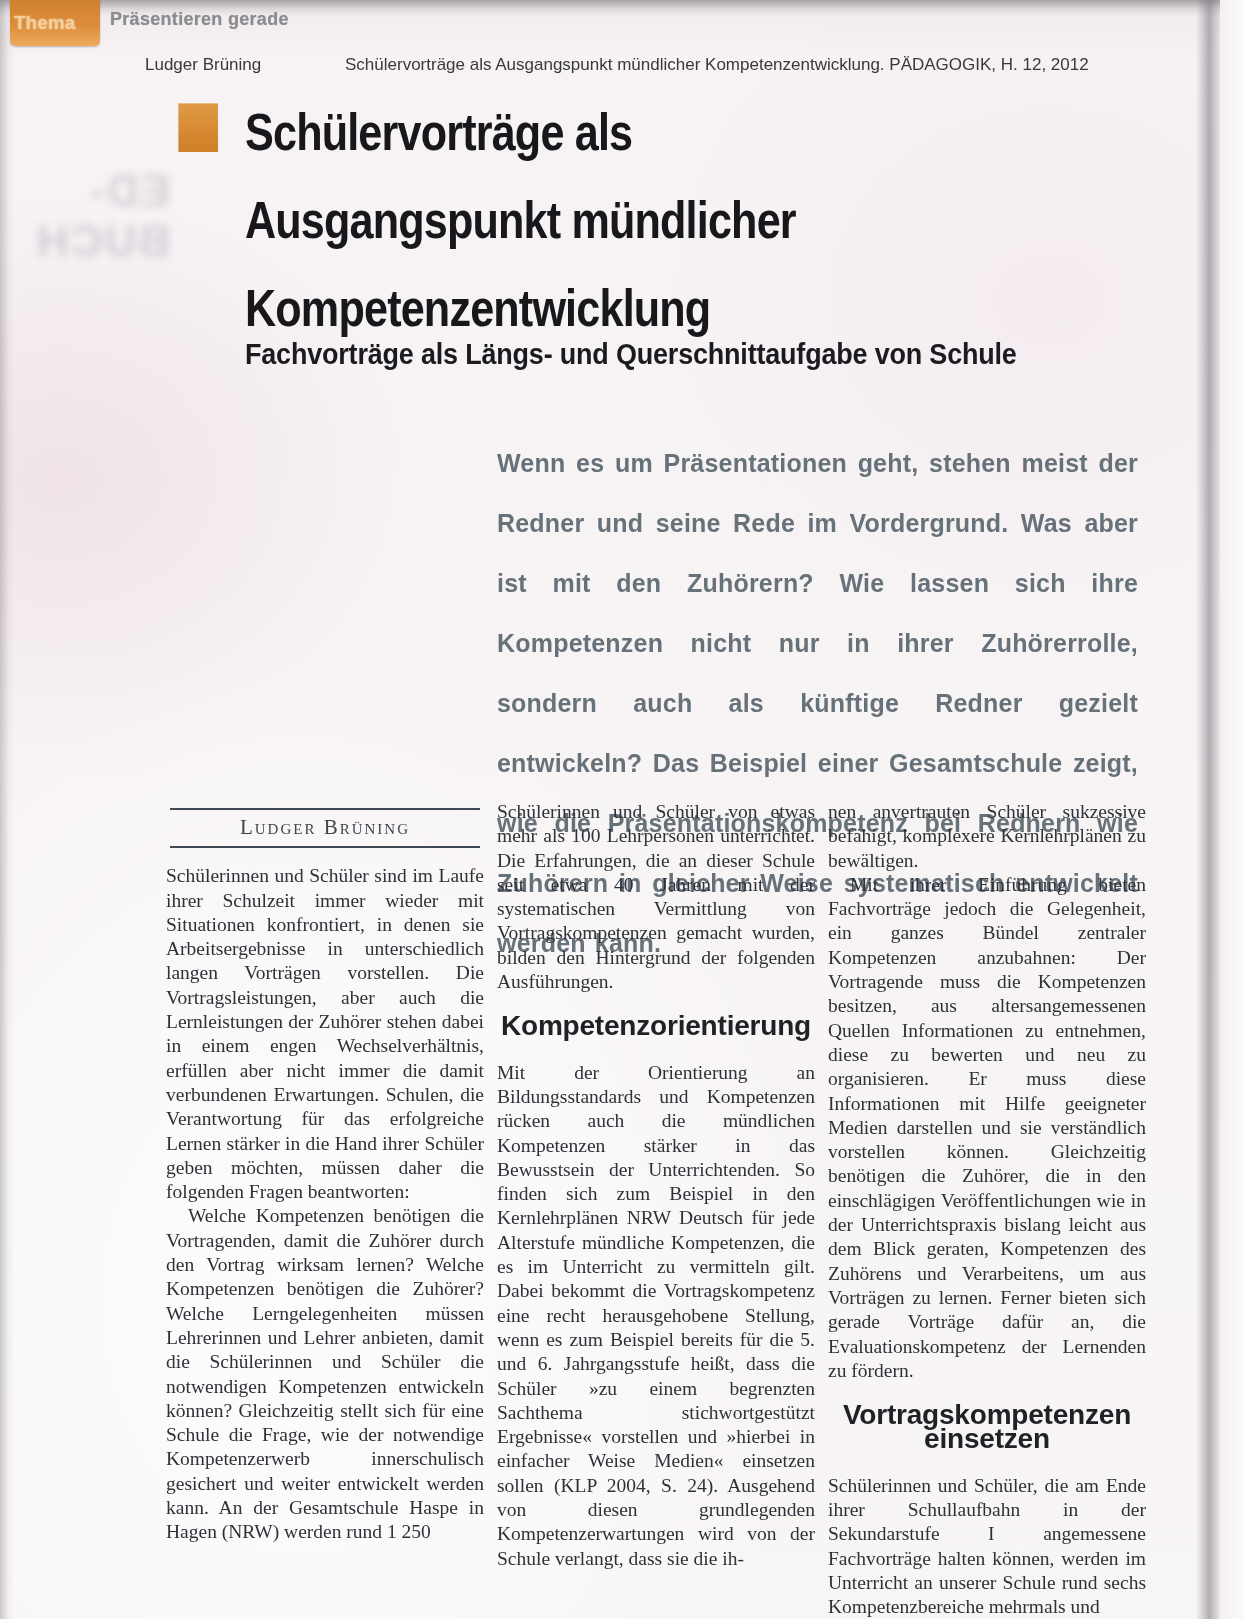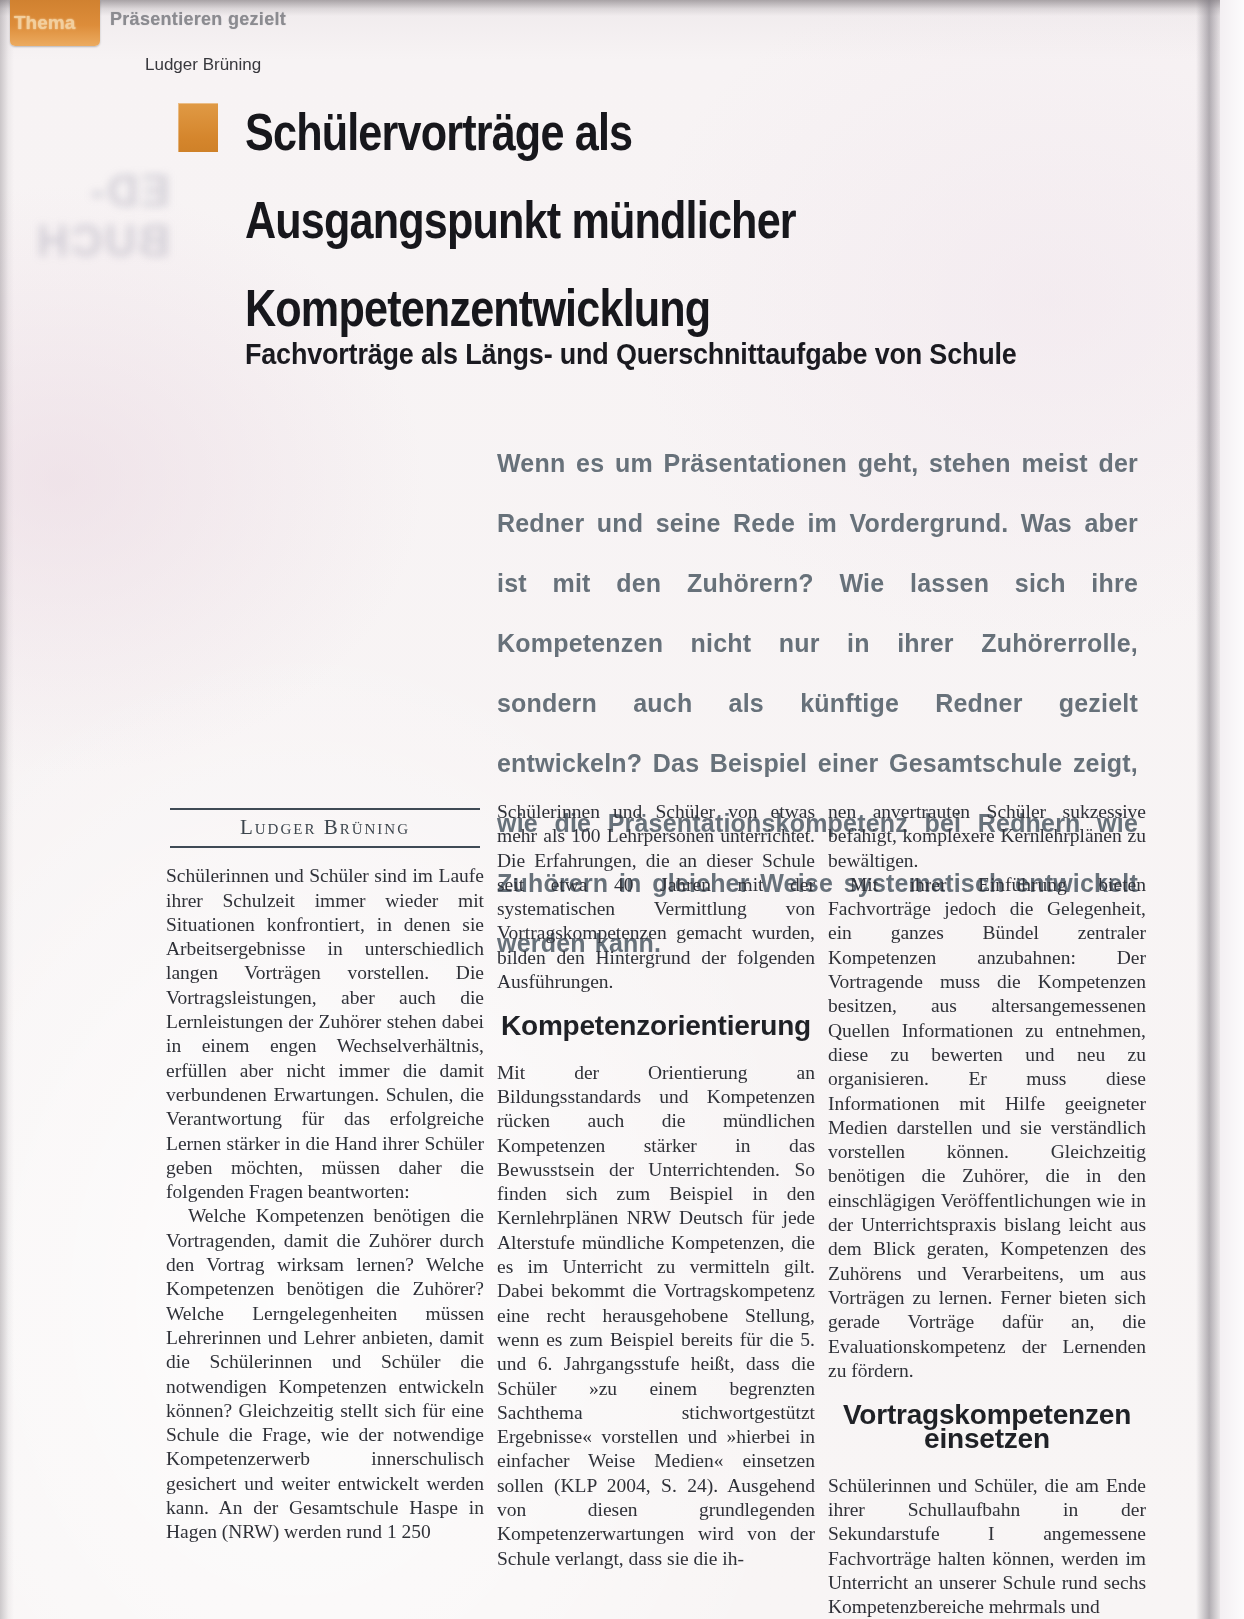--- a/index.html
+++ b/index.html
@@ -56,22 +56,23 @@
 <body>
 
 <div id="page">
 
   <div class="top-strip"></div>
   <div class="left-edge"></div>
   <div class="ghost">ED-BUCH</div>
 
   <div class="tab"></div>
   <div class="tab-label">Thema</div>
-  <div class="section-label">Präsentieren gezielt</div>
+  <div class="section-label">Präsentieren gerade</div>
   <div class="cite-author">Ludger Brüning</div>
+  <div class="cite-ref">Schülervorträge als Ausgangspunkt mündlicher Kompetenzentwicklung.  PÄDAGOGIK, H. 12, 2012</div>
 
   <div class="bullet"></div>
   <div class="title">
     <div class="tline">Schülervorträge als</div>
     <div class="tline">Ausgangspunkt mündlicher</div>
     <div class="tline">Kompetenzentwicklung</div>
   </div>
   <div class="subtitle">Fachvorträge als Längs- und Querschnittaufgabe von Schule</div>
 
   <div class="lead">Wenn es um Präsentationen geht, stehen meist der Redner und seine Rede im Vordergrund. Was aber ist mit den Zuhörern? Wie lassen sich ihre Kompetenzen nicht nur in ihrer Zuhörerrolle, sondern auch als künftige Redner gezielt entwickeln? Das Beispiel einer Gesamtschule zeigt, wie die Präsentationskompetenz bei Rednern wie Zuhörern in gleicher Weise systematisch entwickelt werden kann.</div>

